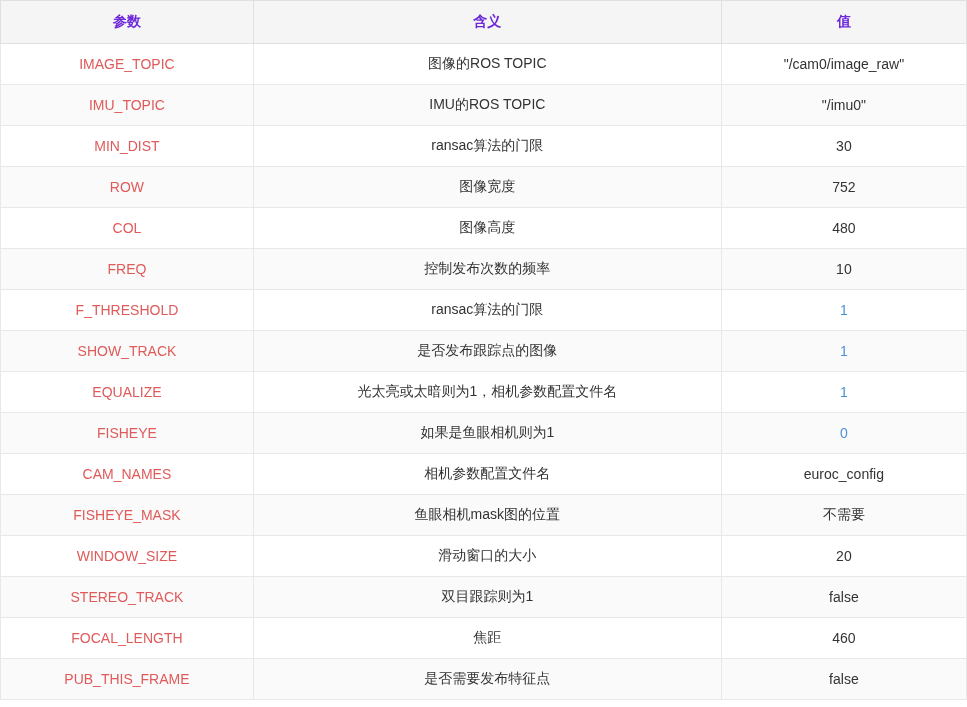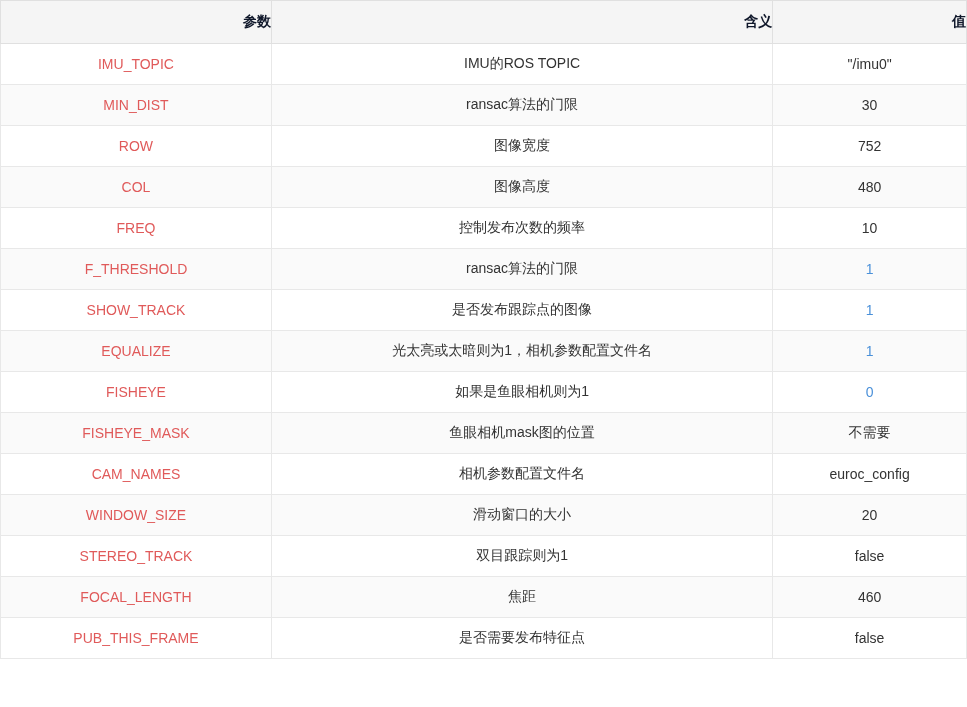--- a/index.html
+++ b/index.html
@@ -10,25 +10,25 @@
       color: #333;
     }
     table {
       width: 967px;
       border-collapse: collapse;
     }
     thead tr {
       background: #f5f5f5;
     }
     thead th {
-      padding: 12px 0;
+      padding: 12px 20px;
       font-weight: 600;
-      color: #0f172a;
+      color: #6d28d9;
       border: 1px solid #e0e0e0;
-      text-align: right;
+      text-align: center;
     }
     tbody tr {
       border-bottom: 1px solid #e8e8e8;
     }
     tbody tr:nth-child(odd) {
       background: #fff;
     }
     tbody tr:nth-child(even) {
       background: #fafafa;
     }
@@ -54,20 +54,25 @@
 
 <table>
   <thead>
     <tr>
       <th>参数</th>
       <th>含义</th>
       <th>值</th>
     </tr>
   </thead>
   <tbody id="table-body">
+  <tr>
+        <td>IMAGE_TOPIC</td>
+        <td>图像的ROS TOPIC</td>
+        <td class="val-normal">"/cam0/image_raw"</td>
+      </tr>
       <tr>
         <td>IMU_TOPIC</td>
         <td>IMU的ROS TOPIC</td>
         <td class="val-normal">"/imu0"</td>
       </tr>
       <tr>
         <td>MIN_DIST</td>
         <td>ransac算法的门限</td>
         <td class="val-normal">30</td>
       </tr>
@@ -100,28 +105,28 @@
         <td>EQUALIZE</td>
         <td>光太亮或太暗则为1，相机参数配置文件名</td>
         <td class="val-blue">1</td>
       </tr>
       <tr>
         <td>FISHEYE</td>
         <td>如果是鱼眼相机则为1</td>
         <td class="val-blue">0</td>
       </tr>
       <tr>
+        <td>CAM_NAMES</td>
+        <td>相机参数配置文件名</td>
+        <td class="val-normal">euroc_config</td>
+      </tr>
+      <tr>
         <td>FISHEYE_MASK</td>
         <td>鱼眼相机mask图的位置</td>
         <td class="val-normal">不需要</td>
-      </tr>
-      <tr>
-        <td>CAM_NAMES</td>
-        <td>相机参数配置文件名</td>
-        <td class="val-normal">euroc_config</td>
       </tr>
       <tr>
         <td>WINDOW_SIZE</td>
         <td>滑动窗口的大小</td>
         <td class="val-normal">20</td>
       </tr>
       <tr>
         <td>STEREO_TRACK</td>
         <td>双目跟踪则为1</td>
         <td class="val-normal">false</td>

